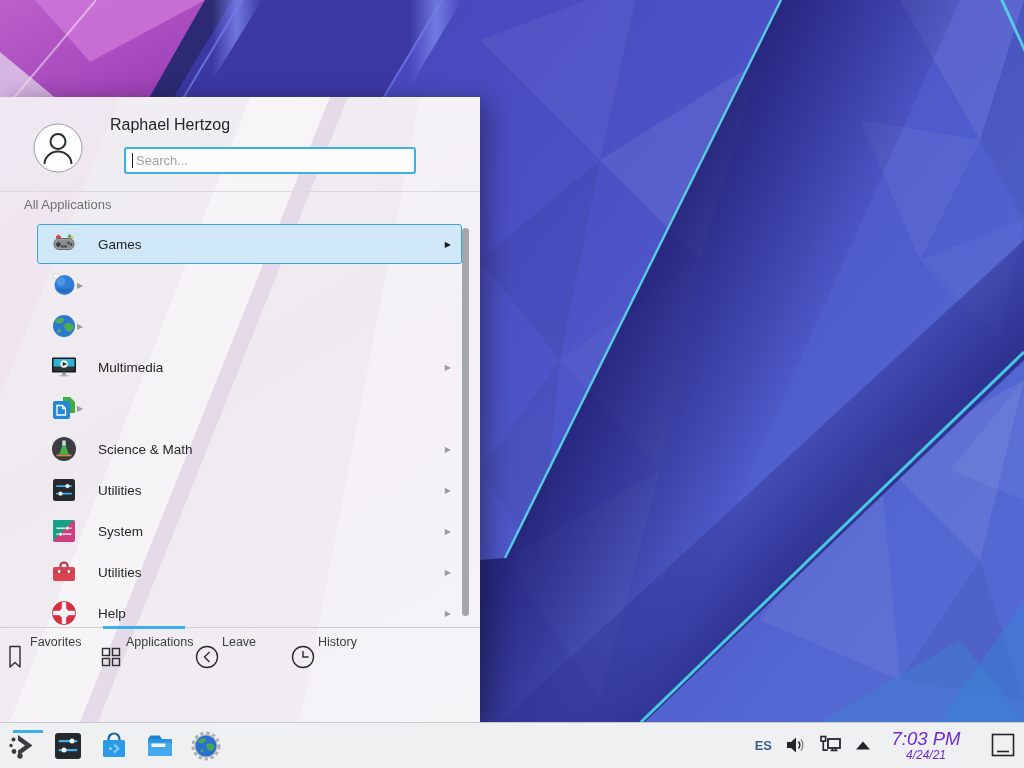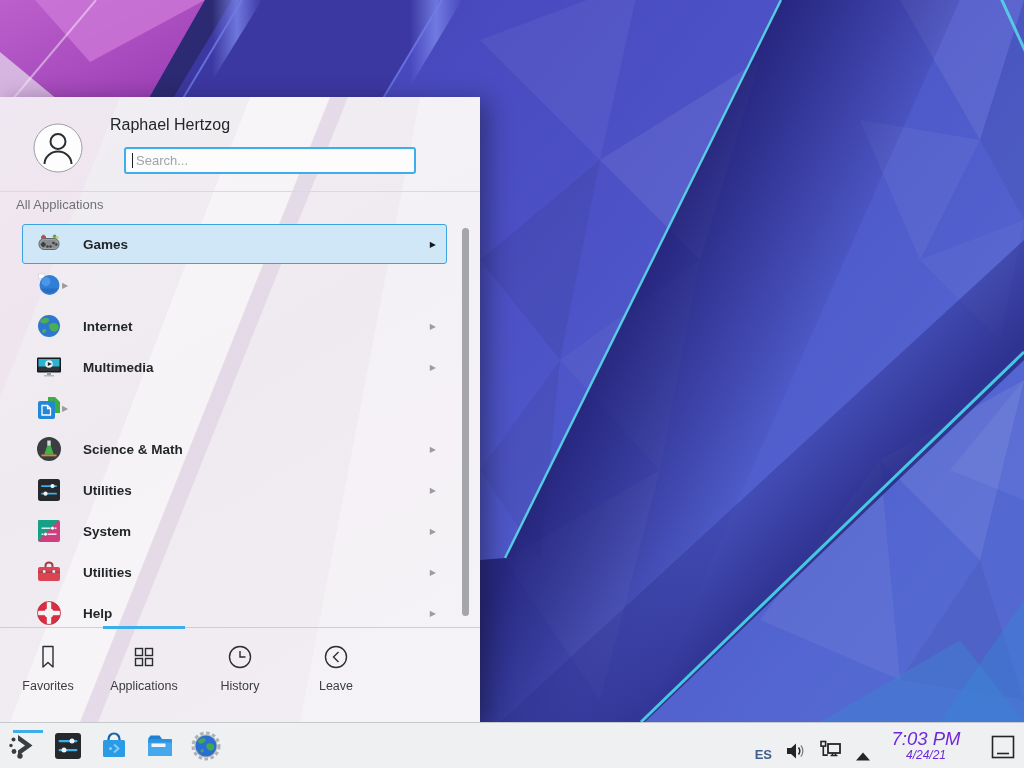--- a/index.html
+++ b/index.html
@@ -13,21 +13,21 @@
   .taskbar{
     position:absolute;left:0;right:0;bottom:0;height:46px;z-index:30;
     background:#eef0f1;border-top:1px solid #c6cacc;
     display:flex;align-items:center;box-sizing:border-box;
   }
   .tb-launchers{display:flex;align-items:center;gap:14px;padding-left:6px;position:relative;height:100%;}
   .tb-launcher{width:32px;height:32px;position:relative;display:flex;align-items:center;justify-content:center;}
   .tb-launcher svg{width:32px;height:32px;display:block;}
   .tb-active-bar{position:absolute;left:7px;top:0;width:30px;height:3px;background:#3daee9;}
   .tb-spacer{flex:1;}
-  .tb-tray{display:flex;align-items:flex-end;gap:12px;padding-right:6px;}
+  .tb-tray{display:flex;align-items:center;gap:12px;padding-right:6px;}
   .tray-kbd{font-size:13px;font-weight:bold;color:#3f5e8c;}
   .tray-icon svg{display:block;}
   .tb-clock{width:84px;text-align:center;color:#6d28d9;line-height:1.05;cursor:default;font-style:italic;}
   .tb-clock .time{font-size:18.5px;font-weight:500;}
   .tb-clock .date{font-size:12px;}
   .show-desktop{width:30px;height:30px;margin-left:8px;display:flex;align-items:center;justify-content:center;}
   
   .launcher{
     position:absolute;left:0;top:97px;width:480px;height:625px;z-index:20;
     background:linear-gradient(150deg,#f1eff3 0%,#efeaf0 45%,#f2eef3 100%);
@@ -39,38 +39,38 @@
   .avatar{position:absolute;left:33px;top:26px;width:50px;height:50px;border-radius:50%;}
   .user-name{position:absolute;left:110px;top:19px;font-size:16px;color:#232629;text-align:right;}
   .search-wrap{position:absolute;left:124px;top:50px;width:292px;height:27px;}
   .search-input{
     width:100%;height:100%;box-sizing:border-box;
     border:2px solid #3daee9;border-radius:3px;background:#fcfcfc;
     font-family:inherit;font-size:13px;color:#232629;padding:0 8px 0 10px;outline:none;
   }
   .search-input::placeholder{color:#a0a4a7;}
   .search-caret{position:absolute;left:8px;top:6px;width:1px;height:15px;background:#1a1d1f;}
-  .section-label{position:absolute;left:16px;top:100px;font-size:13px;color:#6f7275;}
-  .app-list{position:absolute;left:3px;top:120px;width:100%;height:410px;overflow:hidden;padding-top:6px;box-sizing:border-box;font-weight:bold;}
+  .section-label{position:absolute;left:24px;top:100px;font-size:13px;color:#6f7275;}
+  .app-list{position:absolute;left:18px;top:120px;width:100%;height:410px;overflow:hidden;padding-top:6px;box-sizing:border-box;}
   .menu-item{
     height:40px;margin:1px 36px 1px 19px;display:flex;align-items:center;
     border:1px solid transparent;border-radius:3px;box-sizing:border-box;
   }
   .menu-item.selected{background:#cfe7f6;border-color:#3ba2df;}
   .mi-icon{width:26px;height:26px;margin-left:13px;flex:0 0 auto;}
   .mi-icon svg{width:26px;height:26px;display:block;}
   .mi-label{margin-left:21px;font-size:13.5px;color:#232629;flex:1;}
   .mi-arrow{font-size:8px;color:#9a9da0;margin-right:10px;}
   .menu-item.selected .mi-arrow{color:#16181a;}
   .scrollbar{position:absolute;right:11px;top:131px;width:7px;height:388px;border-radius:4px;background:#7d8184;opacity:.68;}
   .tabbar{
     position:absolute;left:0;bottom:0;width:100%;height:95px;border-top:1px solid #cdd0d2;
     display:flex;box-sizing:border-box;
   }
-  .tab{width:96px;position:relative;display:flex;flex-direction:column;align-items:center;}
+  .tab{width:96px;position:relative;display:flex;flex-direction:row;align-items:flex-start;}
   .tab .t-icon{margin-top:14px;width:30px;height:30px;}
   .tab .t-icon svg{width:30px;height:30px;display:block;}
   .tab .t-label{margin-top:7px;font-size:12.5px;color:#3a3d40;}
   .tab.active::before{content:"";position:absolute;top:-2px;left:7px;right:7px;height:3px;background:#3daee9;}
 </style>
 </head>
 <body>
 
 <div class="wallpaper">
 <svg width="1024" height="768" viewBox="0 0 1024 768" preserveAspectRatio="none">
@@ -204,21 +204,20 @@
         </div>
         <div class="menu-item">
           <span class="mi-icon">
             <svg viewBox="0 0 26 26">
               <circle cx="13" cy="13" r="11" fill="#2e77d0"></circle>
               <path d="M4,8 C7,4.5 11,4 13,6 C14.5,8 11,10.5 8,10.5 C6,10.5 4,9.2 4,8 Z" fill="#4cae52"></path>
               <path d="M14,11 C17,9 21.5,10 22.5,13 C23.5,16 20,19.5 17,18.5 C14,17.5 12,13 14,11 Z" fill="#4cae52"></path>
               <path d="M7,16.5 C9,15.5 11,16.5 10,18.5 C9,20.5 6,20.3 6,18.3 Z" fill="#4cae52"></path>
             </svg>
           </span>
-          <span class="mi-label">Internet</span>
           <span class="mi-arrow">▶</span>
         </div>
         <div class="menu-item">
           <span class="mi-icon">
             <svg viewBox="0 0 26 26">
               <rect x="1" y="3.5" width="24" height="15" rx="1" fill="#15181a"></rect>
               <rect x="2.5" y="5" width="21" height="12" fill="#30343a"></rect>
               <rect x="2.5" y="5" width="21" height="7.5" fill="#2bb3d4"></rect>
               <circle cx="13" cy="10" r="3.8" fill="#eceef0"></circle>
               <path d="M11.8,8.1 L16,10 L11.8,11.9 Z" fill="#23262a"></path>
@@ -325,33 +324,33 @@
               <rect x="6.5" y="16.5" width="7" height="7"></rect>
               <rect x="16.5" y="16.5" width="7" height="7"></rect>
             </svg>
           </span>
           <span class="t-label">Applications</span>
         </div>
         <div class="tab">
           <span class="t-icon">
             <svg viewBox="0 0 30 30" fill="none" stroke="#2b2e31" stroke-width="1.4">
               <circle cx="15" cy="15" r="10.5"></circle>
-              <path d="M15,9 v6 h5.5"></path>
-            </svg>
-          </span>
-          <span class="t-label">History</span>
+              <path d="M17.5,10 L12.5,15 L17.5,20"></path>
+            </svg>
+          </span>
+          <span class="t-label">Leave</span>
         </div>
         <div class="tab">
           <span class="t-icon">
             <svg viewBox="0 0 30 30" fill="none" stroke="#2b2e31" stroke-width="1.4">
               <circle cx="15" cy="15" r="10.5"></circle>
-              <path d="M17.5,10 L12.5,15 L17.5,20"></path>
-            </svg>
-          </span>
-          <span class="t-label">Leave</span>
+              <path d="M15,9 v6 h5.5"></path>
+            </svg>
+          </span>
+          <span class="t-label">History</span>
         </div>
       </div>
   </div>
 </div>
 
 <div class="taskbar">
   <div class="tb-launchers">
       <div class="tb-launcher">
         <div class="tb-active-bar"></div>
         <span>

